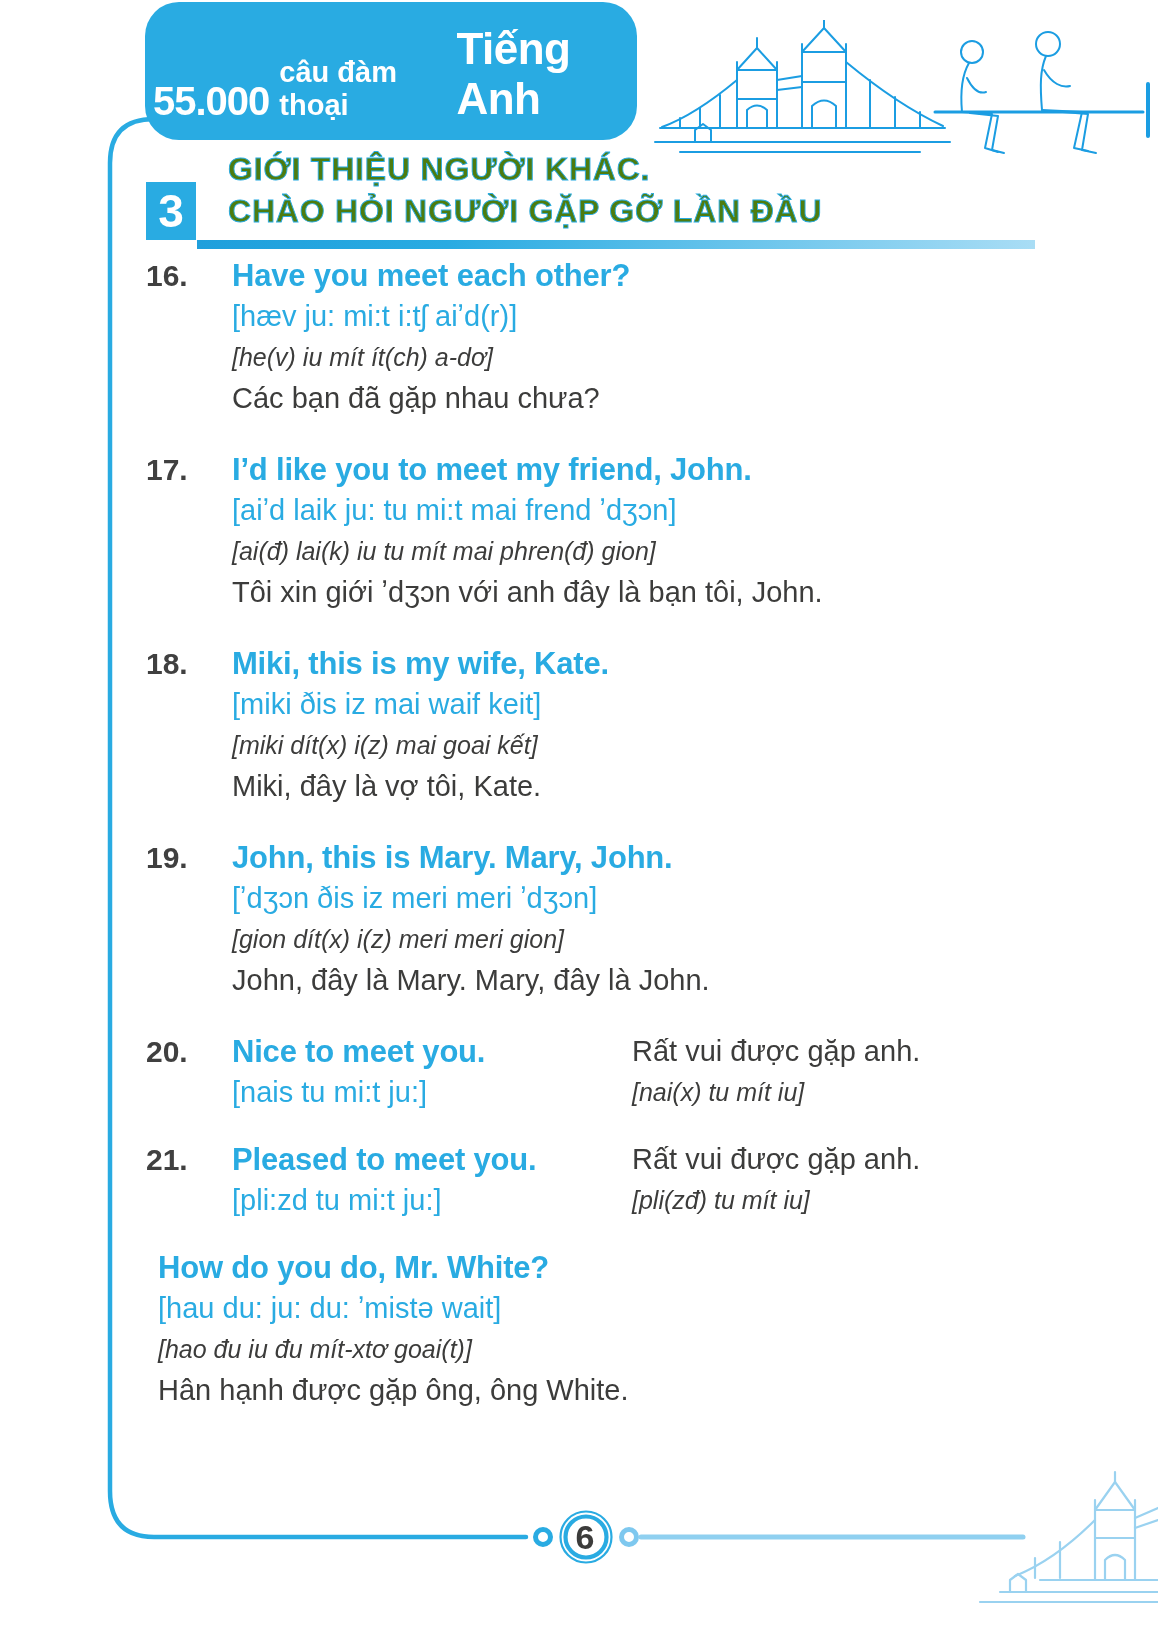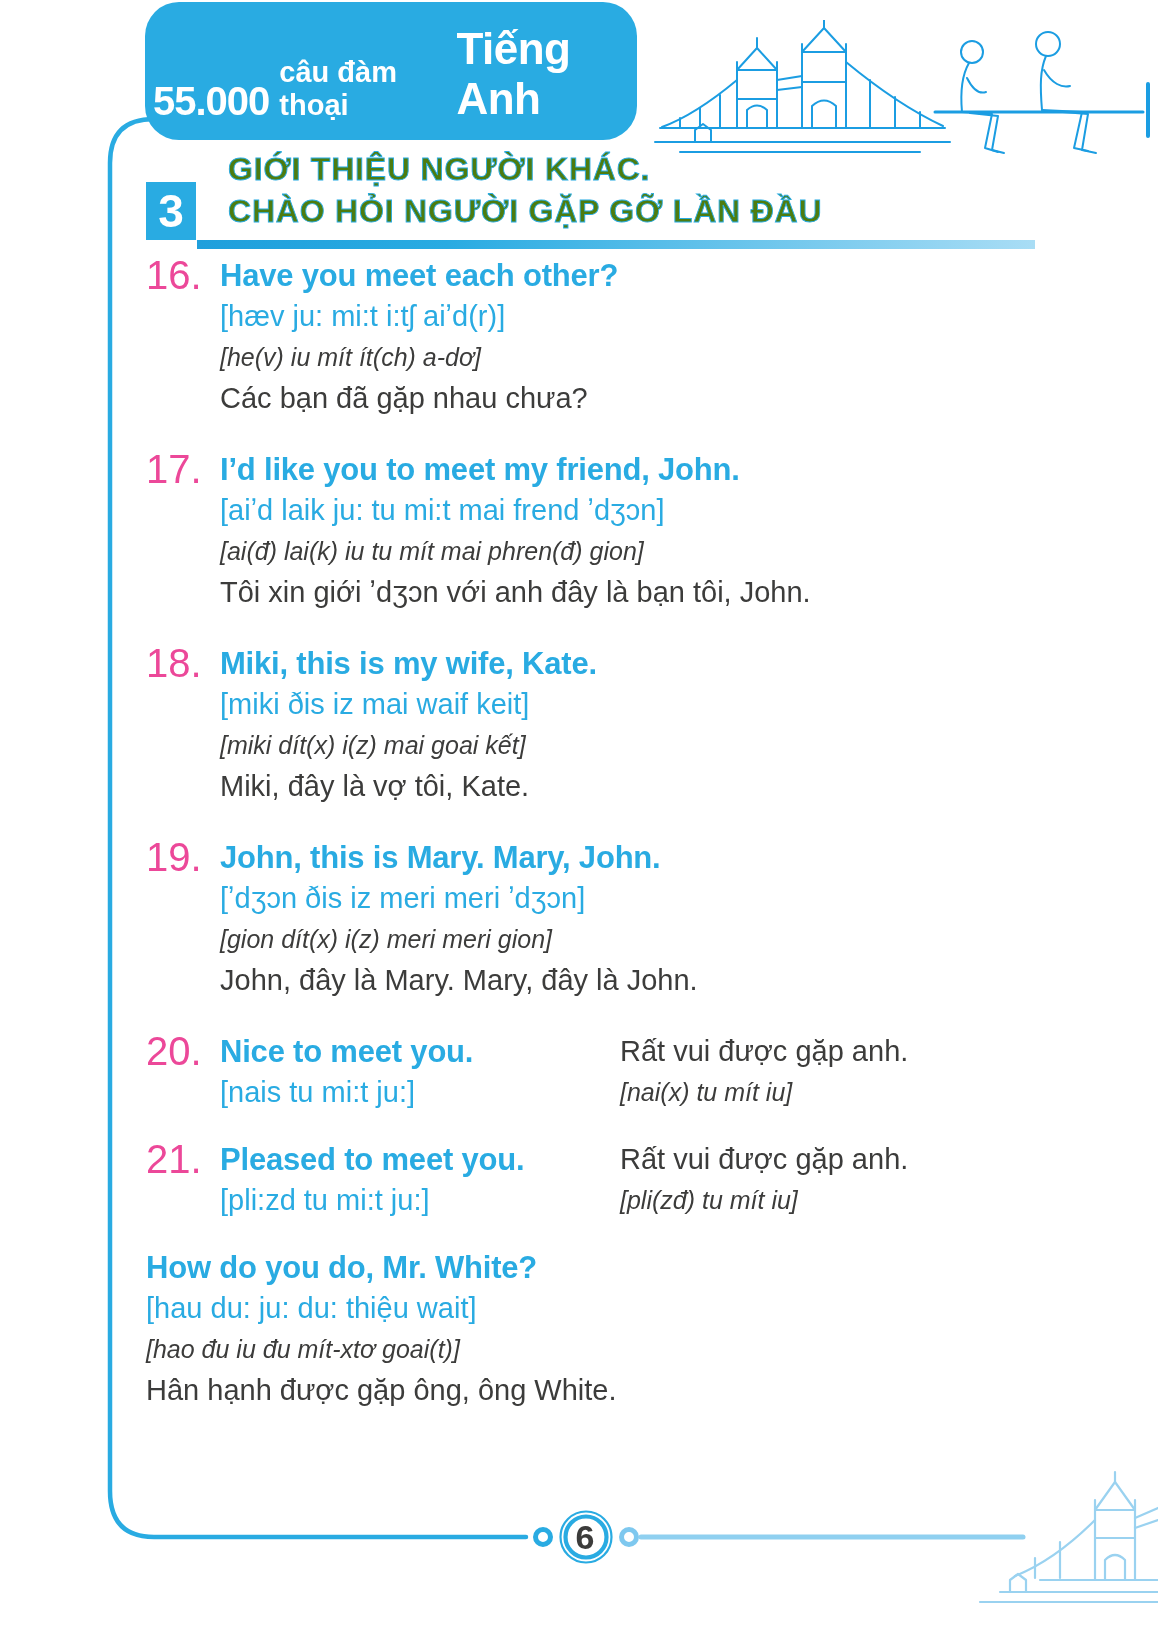--- a/index.html
+++ b/index.html
@@ -36,22 +36,22 @@
   }
   .sec-underline{
     position:absolute;left:197px;top:240px;width:838px;height:9px;
     background:linear-gradient(90deg,#1f9fdc 0%,#29abe2 30%,#a9ddf5 100%);z-index:1;
   }
 
   
   .entries{position:absolute;left:146px;top:255px;width:900px;z-index:2;}
   .entry{display:flex;margin-bottom:30px;}
   .entry.twocol{margin-bottom:26px;}
-  .num{width:74px;flex:0 0 74px;font-size:40px;font-weight:400;color:#ec4899;line-height:41px;}
-  .ebody{flex:1;}
+  .num{width:74px;flex:0 0 74px;font-size:30px;font-weight:700;color:#404040;line-height:41px;}
+  .ebody{flex:1;margin-left:12px;}
   .ebody .row{line-height:41px;white-space:nowrap;}
   .en{color:#29abe2;font-size:31px;font-weight:700;letter-spacing:-0.2px;}
   .ipa{color:#29abe2;font-size:29px;font-weight:400;}
   .vnp{color:#3c3c3b;font-size:25px;font-style:italic;}
   .vi{color:#3c3c3b;font-size:29px;}
   .cols{display:flex;}
   .col-left{width:400px;flex:0 0 400px;}
   .col-right{flex:1;}
 
   
@@ -222,21 +222,21 @@
             <div class="row vi">Rất vui được gặp anh.</div>
             <div class="row vnp">[pli(zđ) tu mít iu]</div>
           </div>
         </div>
       </div>
     </div>
 
     <div class="entry">
       <div class="ebody">
         <div class="row en">How do you do, Mr. White?</div>
-        <div class="row ipa">[hau du: ju: du: thiệu wait]</div>
+        <div class="row ipa">[hau du: ju: du: ʼmistə wait]</div>
         <div class="row vnp">[hao đu iu đu mít-xtơ goai(t)]</div>
         <div class="row vi">Hân hạnh được gặp ông, ông White.</div>
       </div>
     </div>
 
   </div>
 
   <div class="pagenum">6</div>
 
 </div>

